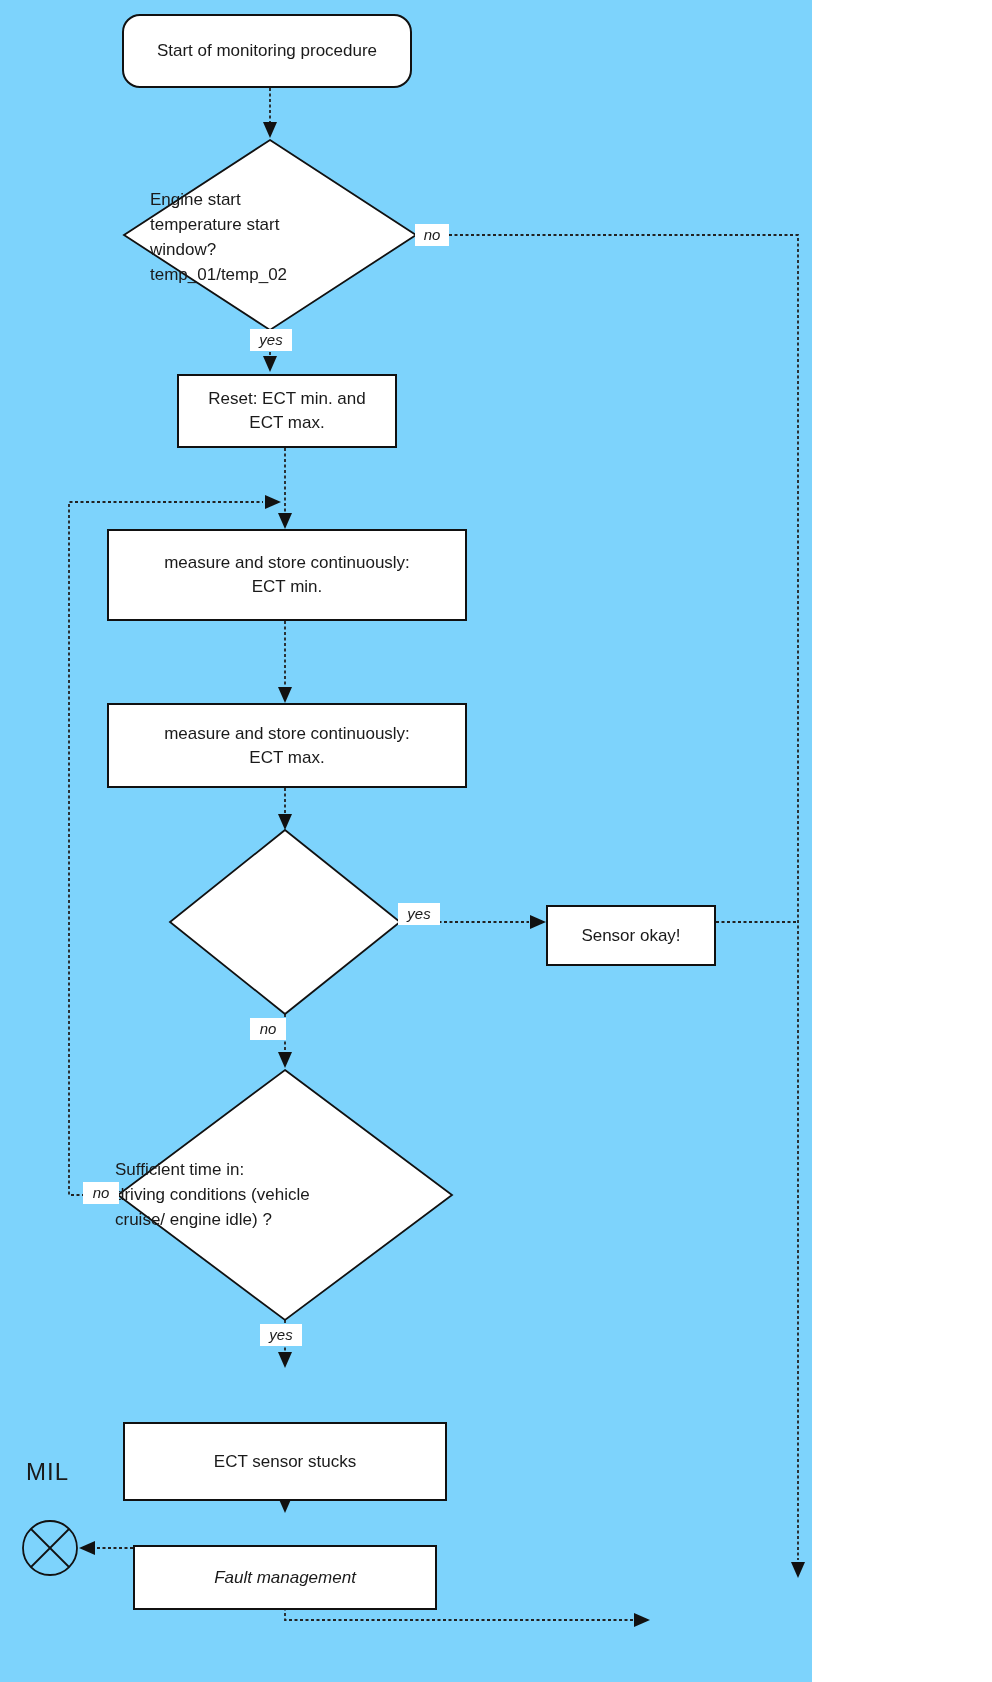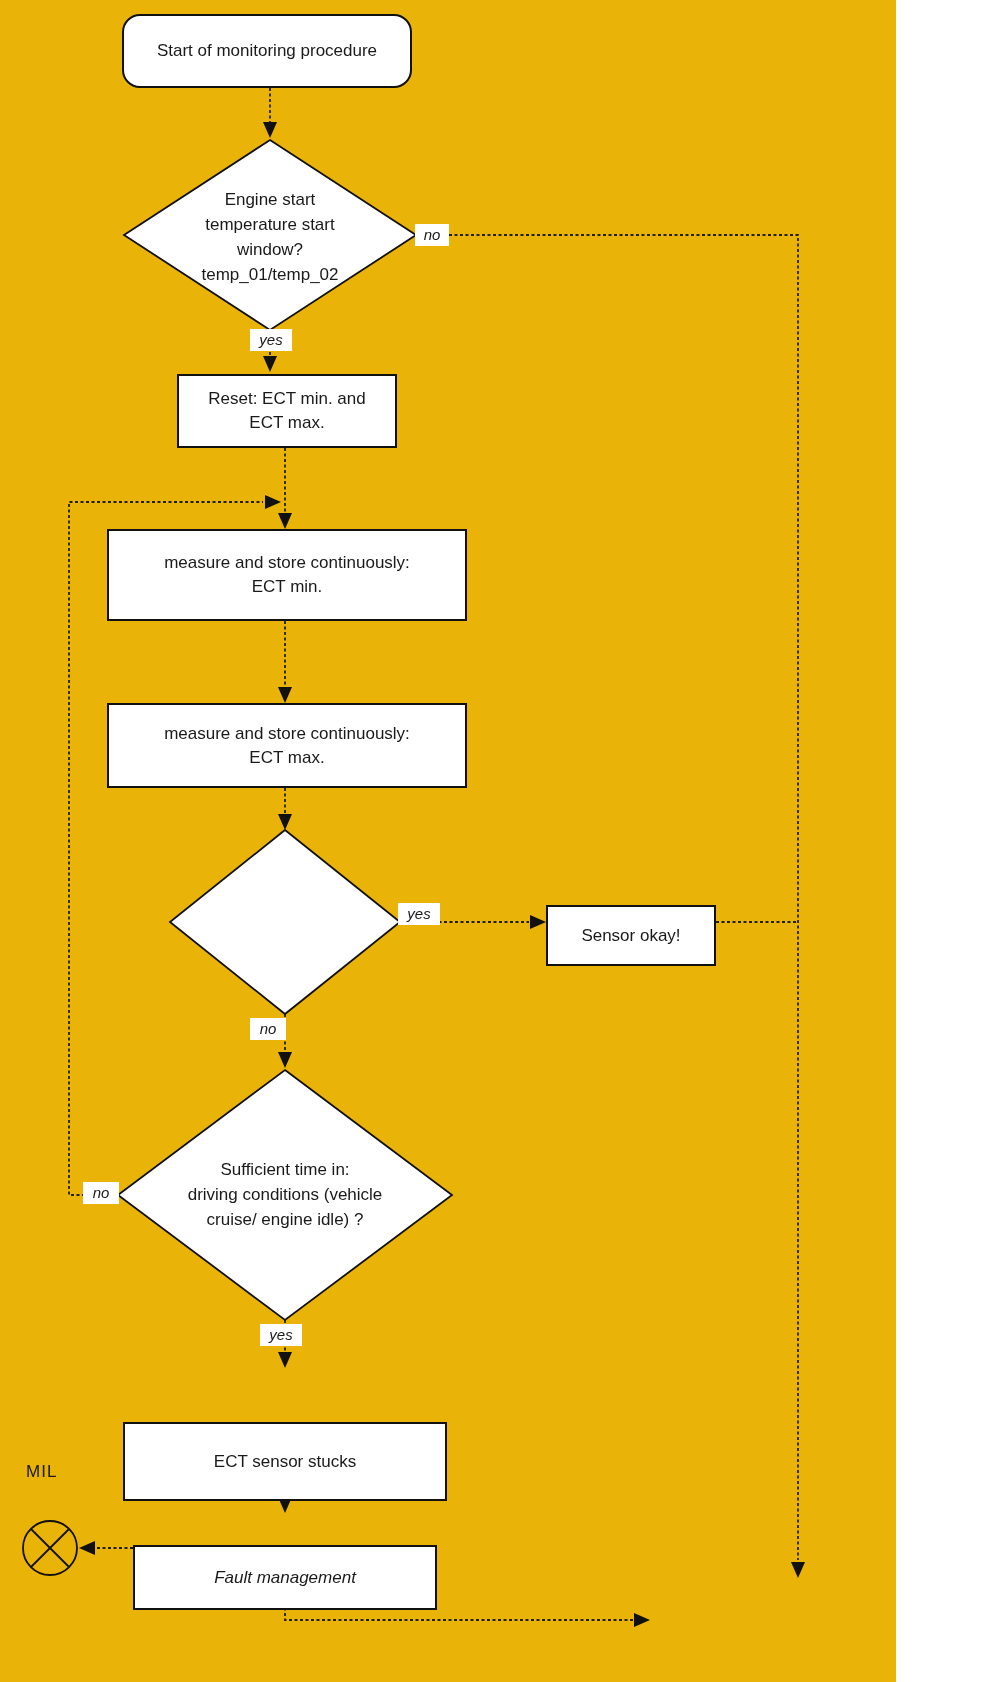--- a/index.html
+++ b/index.html
@@ -2,23 +2,23 @@
 <html><head>
 <meta charset="utf-8">
 <style>
   html, body {
     margin: 0;
     padding: 0;
     background: #ffffff;
   }
   #page {
     position: relative;
-    width: 896px;
+    width: 812px;
     height: 1682px;
-    background: #eab308;
+    background: #7dd3fc;
     font-family: "Liberation Sans", sans-serif;
     color: #1a1a1a;
     overflow: hidden;
   }
   #wires {
     position: absolute;
     left: 0; top: 0;
     width: 992px; height: 1682px;
   }
   .node {
@@ -31,39 +31,38 @@
     align-items: center;
     justify-content: center;
     text-align: center;
     font-size: 17px;
     line-height: 24px;
     color: #1a1a1a;
   }
   .terminator { border-radius: 18px; }
   .dtext {
     position: absolute;
-    text-align: center;
     font-size: 17px;
     line-height: 25px;
     color: #1a1a1a;
     pointer-events: none;
   }
   .edge-label {
     position: absolute;
     font-size: 15px;
     line-height: 22px;
     text-align: center;
     background: #ffffff;
     color: #1a1a1a;
     padding: 0 2px;
     font-style: italic;
   }
   .mil-label {
     position: absolute;
-    font-size: 17px;
+    font-size: 24px;
     line-height: 24px;
     color: #1a1a1a;
     letter-spacing: 1px;
   }
 </style>
 </head>
 <body>
 
 <div id="page">
 

